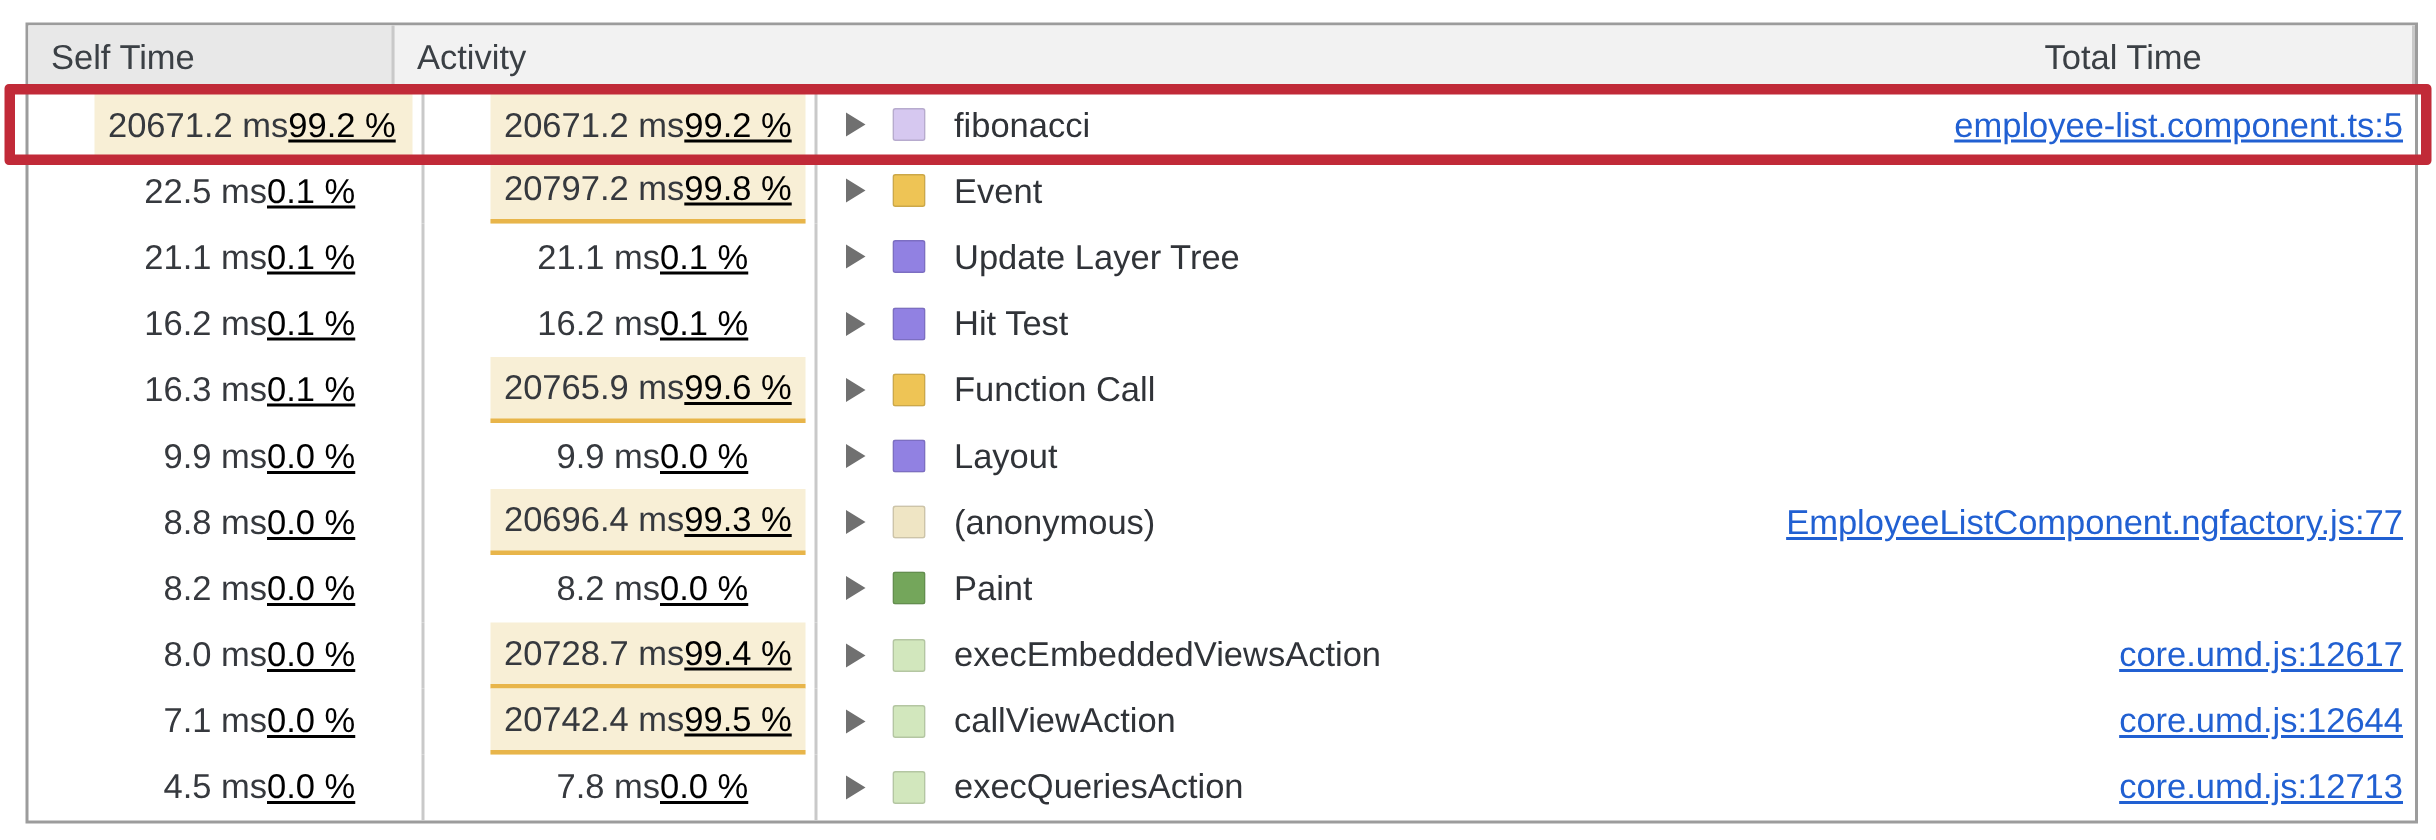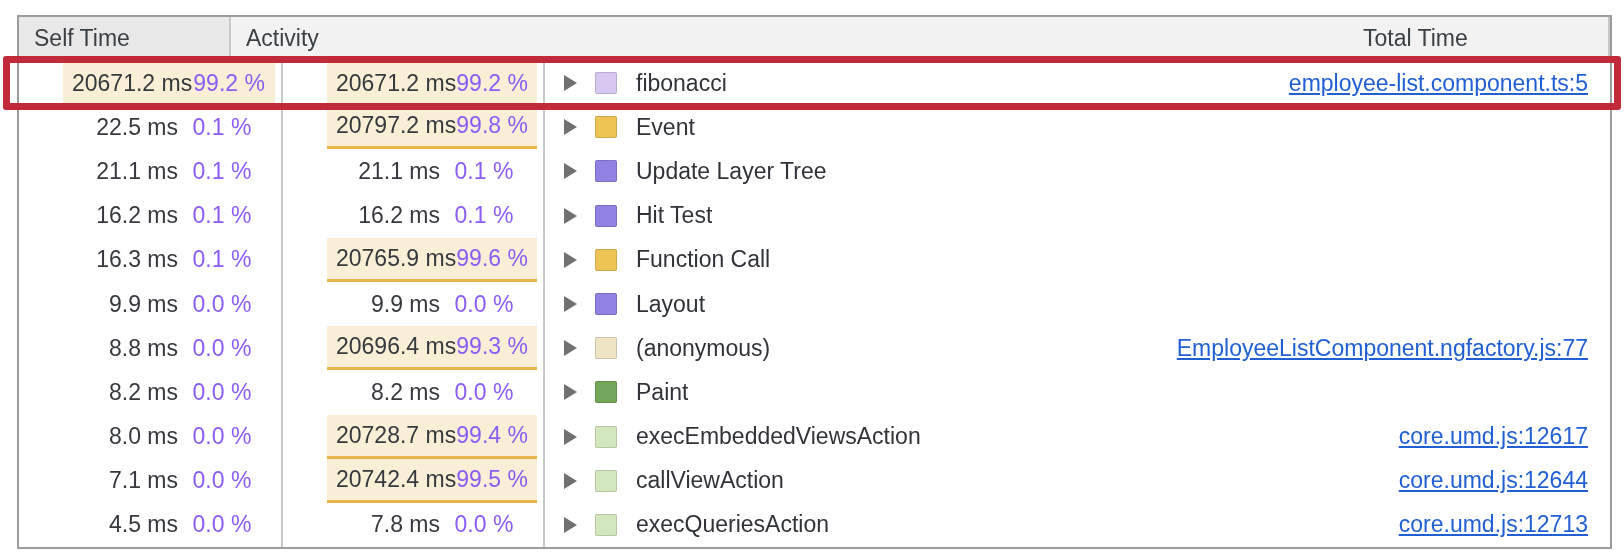--- a/index.html
+++ b/index.html
@@ -8,34 +8,34 @@
     font-family:"Liberation Sans","DejaVu Sans",sans-serif;
     -webkit-font-smoothing:antialiased;
   }
   .table{
     position:absolute;left:17px;top:15px;width:1595px;height:534px;
     border:2px solid #9c9c9c;box-sizing:border-box;background:#fff;
     display:flex;flex-direction:column;
   }
   .header-row{display:flex;flex:0 0 43px;background:#f2f2f2;border-bottom:1px solid #cfcfcf;}
   .hcell{display:flex;align-items:center;padding-left:15px;font-size:23px;color:#3b4045;box-sizing:border-box;cursor:default;}
-  .hcell.self{width:212px;background:#e8e8e8;border-right:2px solid #c9c9c9;}
+  .hcell.self{width:244px;background:#e8e8e8;border-right:2px solid #c9c9c9;}
   .hcell.total{width:262px;border-right:2px solid #c9c9c9;}
   .hcell.activity{flex:1;}
   .tbody{flex:1;display:flex;flex-direction:column;}
   .row{flex:1;display:flex;min-height:0;}
   .cell{box-sizing:border-box;min-width:0;padding-left:38px;}
   .cell.self{width:264px;border-right:2px solid #c9c9c9;}
   .cell.total{width:262px;border-right:2px solid #c9c9c9;}
   .num-inner{height:100%;margin:0 6px;padding:0 9px;display:flex;align-items:center;box-sizing:border-box;}
   .num-inner.hl{background:var(--highlight-bg,#f8efd6);}
   .num-inner.hl.underline{border-bottom:3px solid var(--highlight-underline,#e8b54a);}
   .ms{flex:1;text-align:right;font-size:23px;color:#36393e;white-space:nowrap;}
-  .pct{width:88px;text-align:center;font-size:23px;color:#8b5cf6;white-space:nowrap;}
-  .cell.activity{flex:1;display:flex;align-items:center;padding:0 22px 0 19px;}
+  .pct{width:88px;text-align:left;font-size:23px;color:#000000;white-space:nowrap;text-decoration:underline;}
+  .cell.activity{flex:1;display:flex;align-items:center;padding:0 8px 0 19px;}
   .tri{width:0;height:0;border-top:8px solid transparent;border-bottom:8px solid transparent;
        border-left:13px solid #707070;margin-right:18px;flex:none;cursor:pointer;}
   .swatch{width:22px;height:22px;border-radius:2px;margin-right:19px;flex:none;
           border:1px solid rgba(0,0,0,0.14);box-sizing:border-box;}
   .swatch.hatched{
     background-image:radial-gradient(circle, rgba(255,255,255,0.85) 1px, transparent 1.5px);
     background-size:5px 5px;}
   .label{font-size:23px;color:#303338;white-space:nowrap;overflow:hidden;text-overflow:ellipsis;}
   .link{margin-left:auto;font-size:23px;color:var(--link-blue,#2160d2);text-decoration:underline;
         white-space:nowrap;padding-left:20px;cursor:pointer;}

